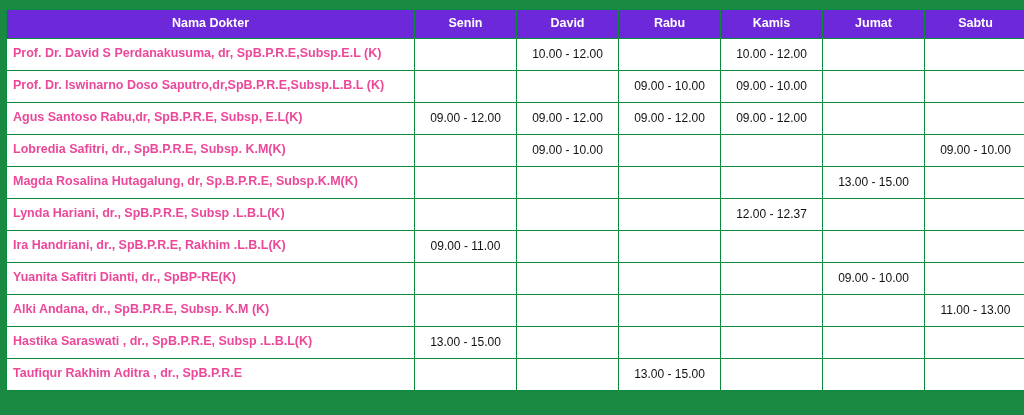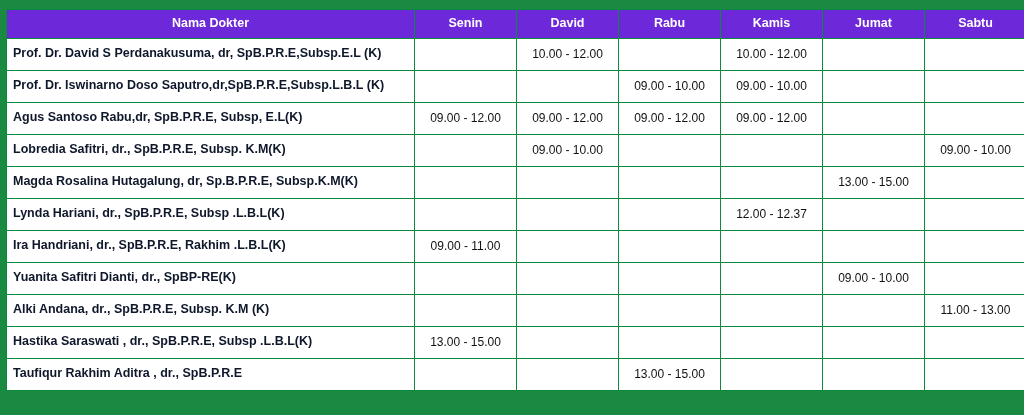--- a/index.html
+++ b/index.html
@@ -58,21 +58,21 @@
     color: #111111;
     height: 27px;
     padding: 2px 6px;
     line-height: 1.1;
     vertical-align: middle;
   }
   table.schedule td.doctor {
     text-align: left;
     font-weight: bold;
     font-size: 12.5px;
-    color: #0f172a;
+    color: #ec4899;
     white-space: nowrap;
     overflow: hidden;
     text-overflow: ellipsis;
   }
   table.schedule td.slot {
     text-align: center;
     font-weight: normal;
     font-size: 12px;
     color: #111111;
   }

